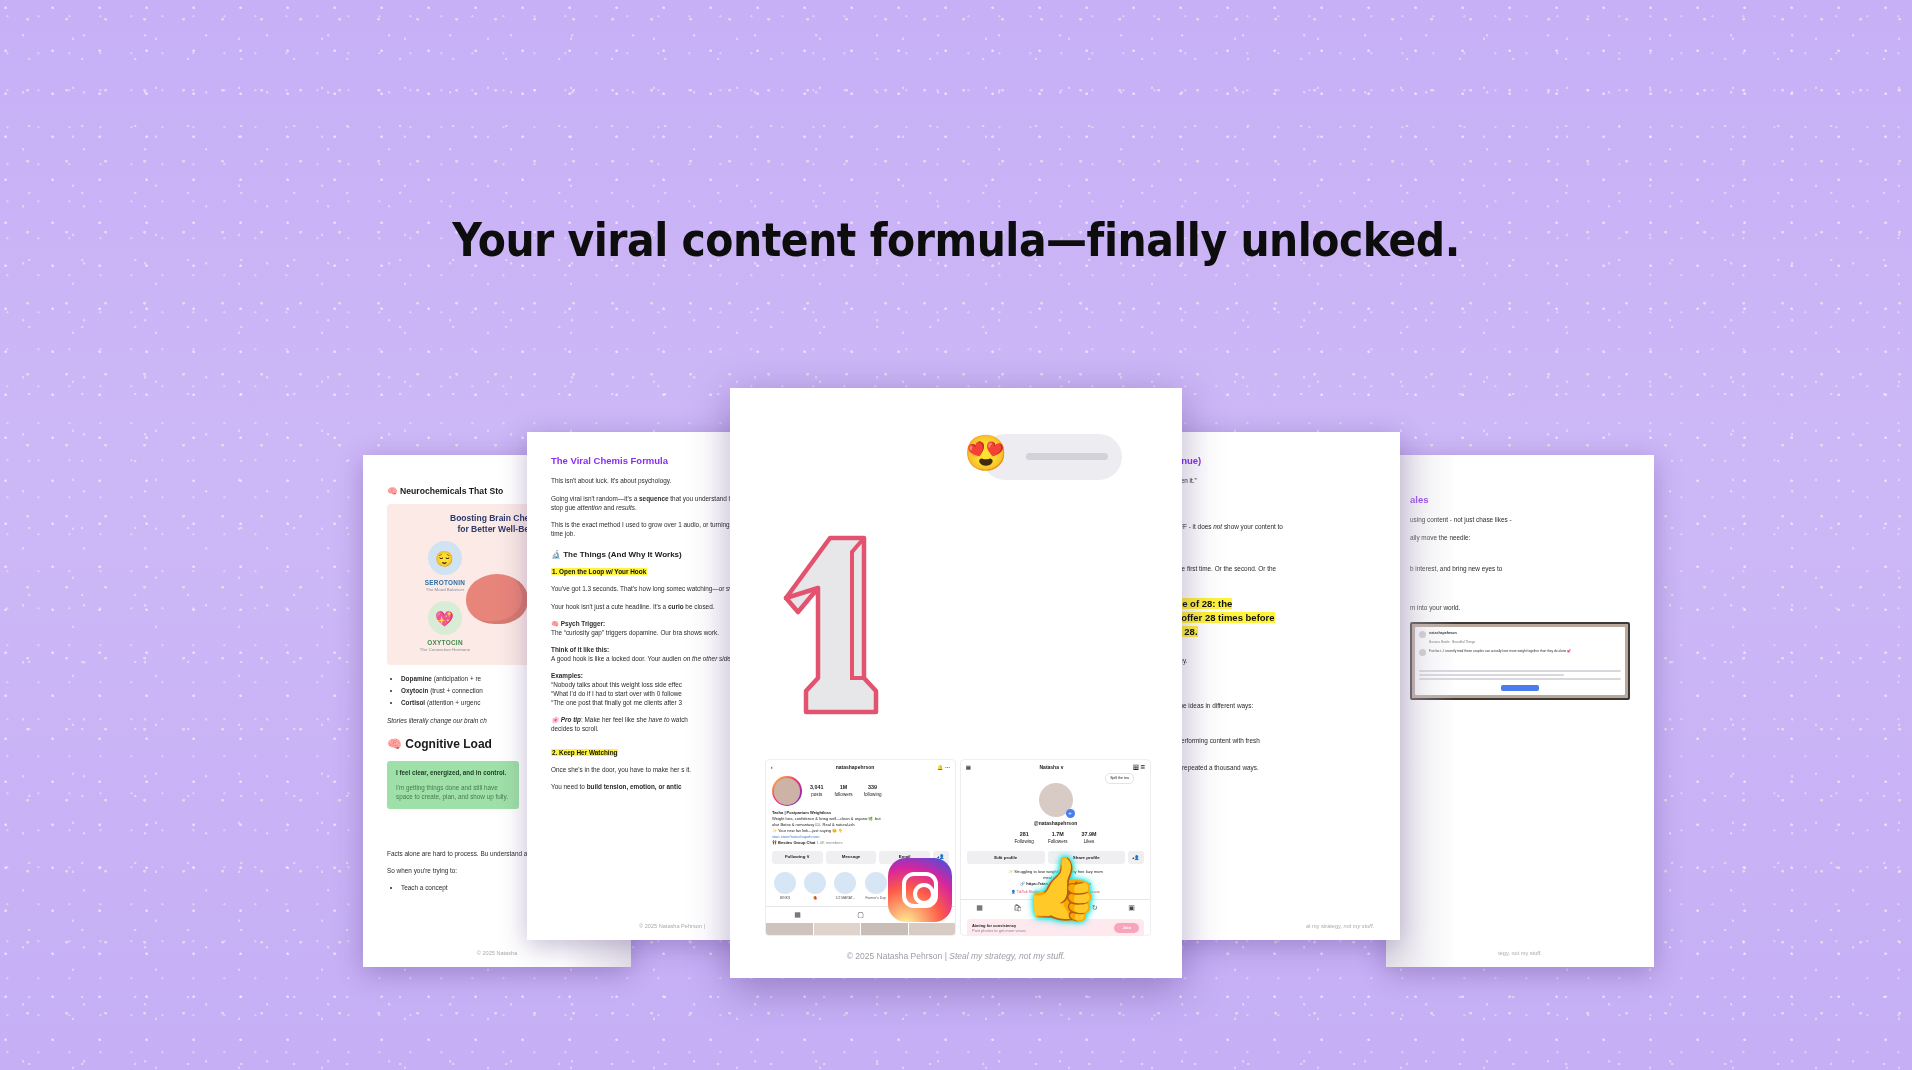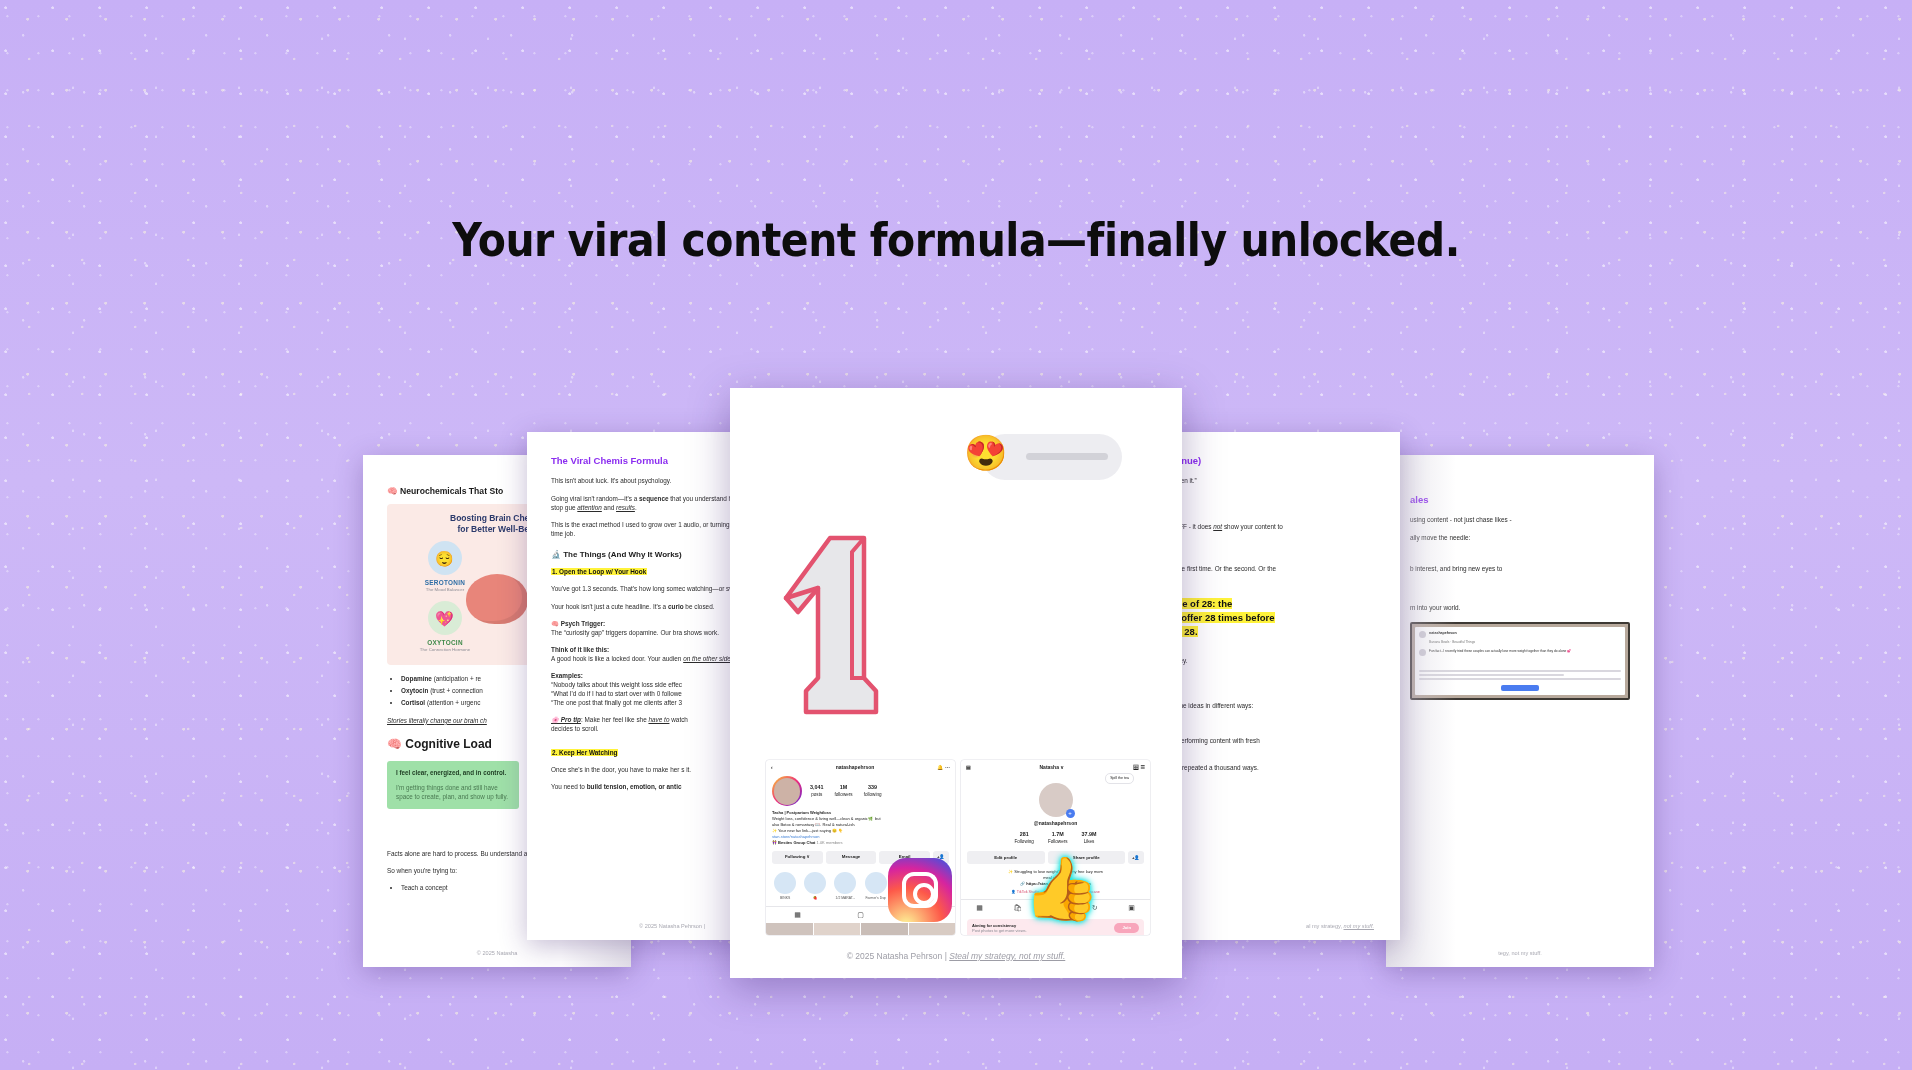--- a/index.html
+++ b/index.html
@@ -92,21 +92,21 @@
     background: linear-gradient(to left, rgba(255,255,255,0), rgba(205,200,215,.55));
     pointer-events:none;
   }
 
   .h-purple { color: #8b2df0; font-weight: 700; font-size: 9.5px; margin-bottom: 9px; }
   .h-black  { color: #1a1a1a; font-weight: 700; font-size: 8px; margin: 11px 0 7px; }
   .p { margin-bottom: 8px; }
   .hl { background: #fff33b; font-weight: 700; color: #111; display: inline; padding: 0 1px; }
   .hl-big { background: #fff33b; font-weight: 700; color: #111; font-size: 9.5px; line-height: 1.5; }
   .b { font-weight: 700; }
-  .i { font-style: italic; text-decoration: underline; }
+  .i { font-style: italic; }
   .bullets { margin: 6px 0 8px 14px; }
   .bullets li { margin-bottom: 3px; list-style: disc; }
   .foot {
     position: absolute; left: 0; right: 0; bottom: 9px;
     text-align: center; font-size: 5.6px; color: #a9a9b2;
   }
 
   
   .info-card {
     background: #fbeae6; border-radius: 4px; padding: 9px 6px 8px;

